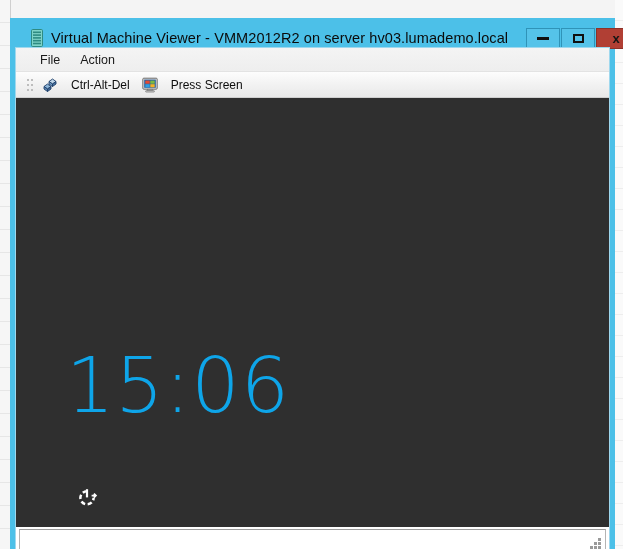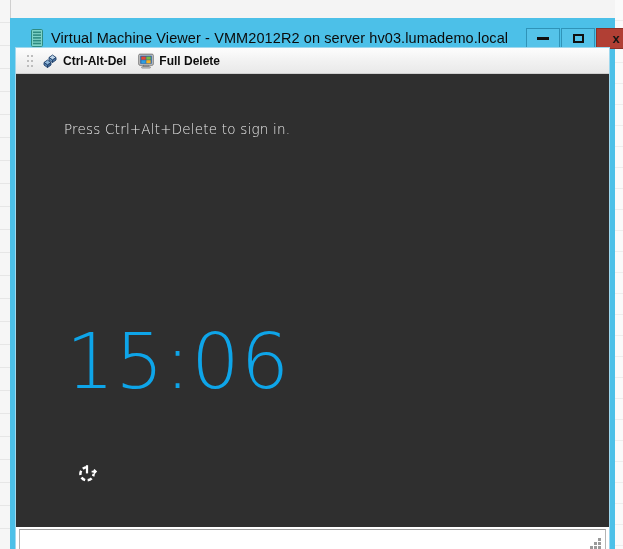--- a/index.html
+++ b/index.html
@@ -176,24 +176,24 @@
   }
   #toolbar-grip i {
     background: #bdbdbd;
     display: block;
     width: 2px;
     height: 2px;
   }
   .tb-button {
     display: flex;
     align-items: center;
-    gap: 5px;
+    gap: 13px;
     padding: 2px 8px 2px 4px;
     font-size: 12px;
-    font-weight: bold;
+    font-weight: normal;
     color: #0d0d0d;
     cursor: default;
     white-space: nowrap;
   }
   .tb-icon { width: 16px; height: 16px; flex: 0 0 auto; display: block; }
 
   
   #vm-screen {
     flex: 1 1 auto;
     background: #2f2f2f;
@@ -301,20 +301,24 @@
       <span class="min-glyph"></span>
     </div>
     <div class="win-btn" id="btn-maximize">
       <span class="max-glyph"></span>
     </div>
     <div class="win-btn" id="btn-close">x</div>
   </div>
 
   <div id="client-area">
 
+    <div id="menu-bar">
+      <div class="menu-item">File</div>
+      <div class="menu-item">Action</div>
+    </div>
 
     <div id="toolbar">
 
       <div id="toolbar-grip">
         <i></i>
           <i></i>
           <i></i>
           <i></i>
           <i></i>
           <i></i>
@@ -336,27 +340,26 @@
         <svg class="tb-icon" viewBox="0 0 16 16">
           <rect x="0.8" y="1.2" width="14.4" height="11" rx="1" fill="#d8d8d8" stroke="#6f6f6f" stroke-width="1"></rect>
           <rect x="2.2" y="2.6" width="11.6" height="8.2" fill="#2a5f9e"></rect>
           <rect x="3.3" y="3.6" width="4.4" height="3.1" fill="#e34a34"></rect>
           <rect x="8.3" y="3.6" width="4.4" height="3.1" fill="#7cbb3f"></rect>
           <rect x="3.3" y="7.2" width="4.4" height="3.1" fill="#2f9fe0"></rect>
           <rect x="8.3" y="7.2" width="4.4" height="3.1" fill="#f5b324"></rect>
           <rect x="5.6" y="12.2" width="4.8" height="1.5" fill="#a8a8a8" stroke="#6f6f6f" stroke-width="0.6"></rect>
           <rect x="3.6" y="13.6" width="8.8" height="1.5" rx="0.6" fill="#c6c6c6" stroke="#6f6f6f" stroke-width="0.6"></rect>
         </svg>
-        <span>Full Delete</span>
+        <span>Press Screen</span>
       </div>
     </div>
 
     <div id="vm-screen">
 
-      <div id="sign-in-hint">Press Ctrl+Alt+Delete to sign in.</div>
 
       <div id="lock-clock">15:06</div>
 
 
       <svg id="ease-of-access-btn" viewBox="0 0 22 22">
         <path d="M11 4.2 a6.6 6.6 0 1 0 6.6 6.6" fill="none" stroke="#ffffff" stroke-width="2.5" stroke-dasharray="4.5 2.6"></path>
         <rect x="9.9" y="2.2" width="2.2" height="8.2" fill="#ffffff"></rect>
         <path d="M15.6 8.6 L19.4 8.6 M17.9 6.6 L19.9 8.6 L17.9 10.6" fill="none" stroke="#ffffff" stroke-width="1.8"></path>
       </svg>
     </div>

